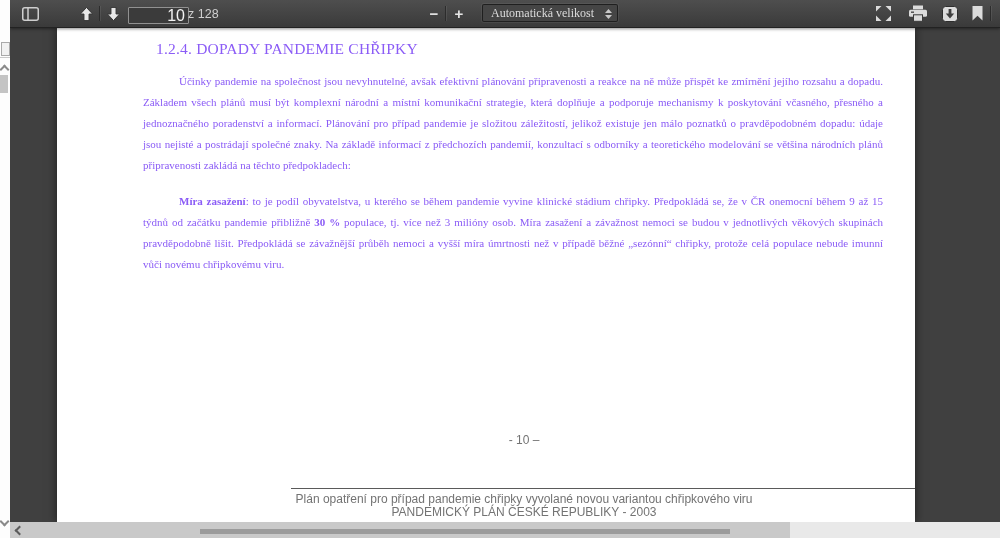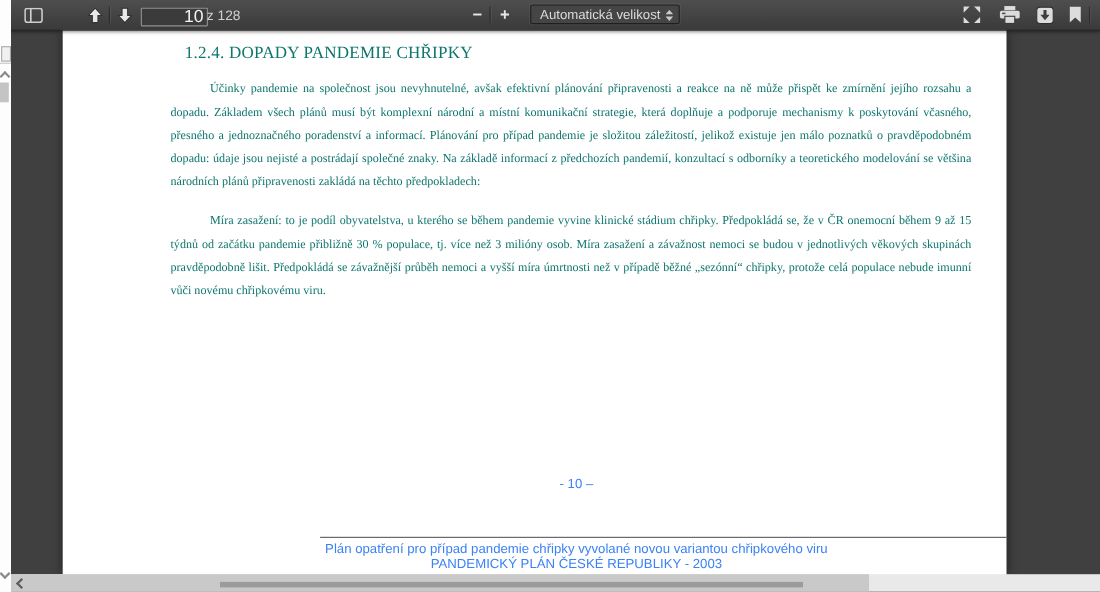--- a/index.html
+++ b/index.html
@@ -23,33 +23,33 @@
     border-bottom:1px solid #222;box-shadow:0 1px 3px rgba(0,0,0,.45);z-index:10;}
   .tb-btn{position:absolute;top:4px;height:19px;display:flex;align-items:center;justify-content:center;cursor:default;}
   .tb-sep{position:absolute;top:6px;width:1px;height:15px;background:#2c2c2c;box-shadow:1px 0 0 rgba(255,255,255,.08);}
   .page-input{position:absolute;left:118px;top:7px;width:54px;height:15px;background:#3b3b3b;
     border:1px solid #919191;border-radius:1px;color:#f2f2f2;font-size:16px;
     text-align:right;padding:0 3px 0 2px;font-family:"Liberation Sans",sans-serif;box-sizing:content-box;}
   .page-count{position:absolute;left:178px;top:7px;font-size:12.5px;color:#cfcfcf;}
   .zoom-glyph{color:#e6e6e6;font-size:15px;font-weight:bold;line-height:1;}
   .zoom-select{position:absolute;left:472px;top:4px;width:136px;height:18px;background:#454545;
     border:1px solid rgba(0,0,0,.55);border-radius:2px;box-shadow:0 0 0 1px rgba(255,255,255,.06);
-    display:flex;align-items:center;color:#dcdcdc;font-size:12px;padding-left:8px;box-sizing:border-box;}
+    display:flex;align-items:center;color:#dcdcdc;font-size:12px;padding-left:8px;box-sizing:border-box;font-family:Liberation Serif, serif;}
   .zoom-select .spinner{position:absolute;right:5px;top:4px;}
 
   
   .page{position:absolute;left:47px;top:27px;width:858px;height:496px;background:#fff;
     box-shadow:0 0 10px rgba(0,0,0,.55);z-index:2;}
   .content{position:absolute;left:0;top:0;right:0;padding:13px 32px 0 86px;
-    font-family:"Liberation Serif",serif;color:#0f766e;margin-left:12px;}
+    font-family:"Liberation Serif",serif;color:#8b5cf6;}
   .doc-heading{font-size:15.5px;margin:0 0 13px 13px;font-weight:normal;letter-spacing:.2px;}
   .para{font-size:11px;line-height:21px;text-align:justify;text-indent:36px;margin:0;}
   .para + .para{margin-top:15px;}
-  .para b{font-weight:normal;}
-  .footer{position:absolute;left:0;right:0;bottom:0;height:62px;font-family:"Liberation Sans",sans-serif;color:#3b82f6;margin-left:28px;}
+  .para b{font-weight:bold;}
+  .footer{position:absolute;left:0;right:0;bottom:0;height:62px;font-family:"Liberation Sans",sans-serif;color:#737373;margin-left:28px;}
   .footer-pagenum{position:absolute;top:-28px;left:48px;right:0;text-align:center;font-size:12px;}
   .footer-rule{position:absolute;top:27px;left:206px;right:0;height:1px;background:#5a5a5a;}
   .footer-l1{position:absolute;top:31px;left:48px;right:0;text-align:center;font-size:12px;}
   .footer-l2{position:absolute;top:44px;left:48px;right:0;text-align:center;font-size:12px;}
 
   
   .hscroll{position:absolute;left:0;right:0;top:522px;height:16px;background:#e9e9e9;z-index:8;}
   .hscroll-thumb{position:absolute;left:0;top:0;width:780px;height:16px;background:#c9c9c9;}
   .hscroll-sub{position:absolute;left:190px;top:7px;width:530px;height:5px;background:#9b9b9b;}
   .chev-left{position:absolute;left:6px;top:5px;transform:rotate(-45deg);border-color:#5c5c5c;}

